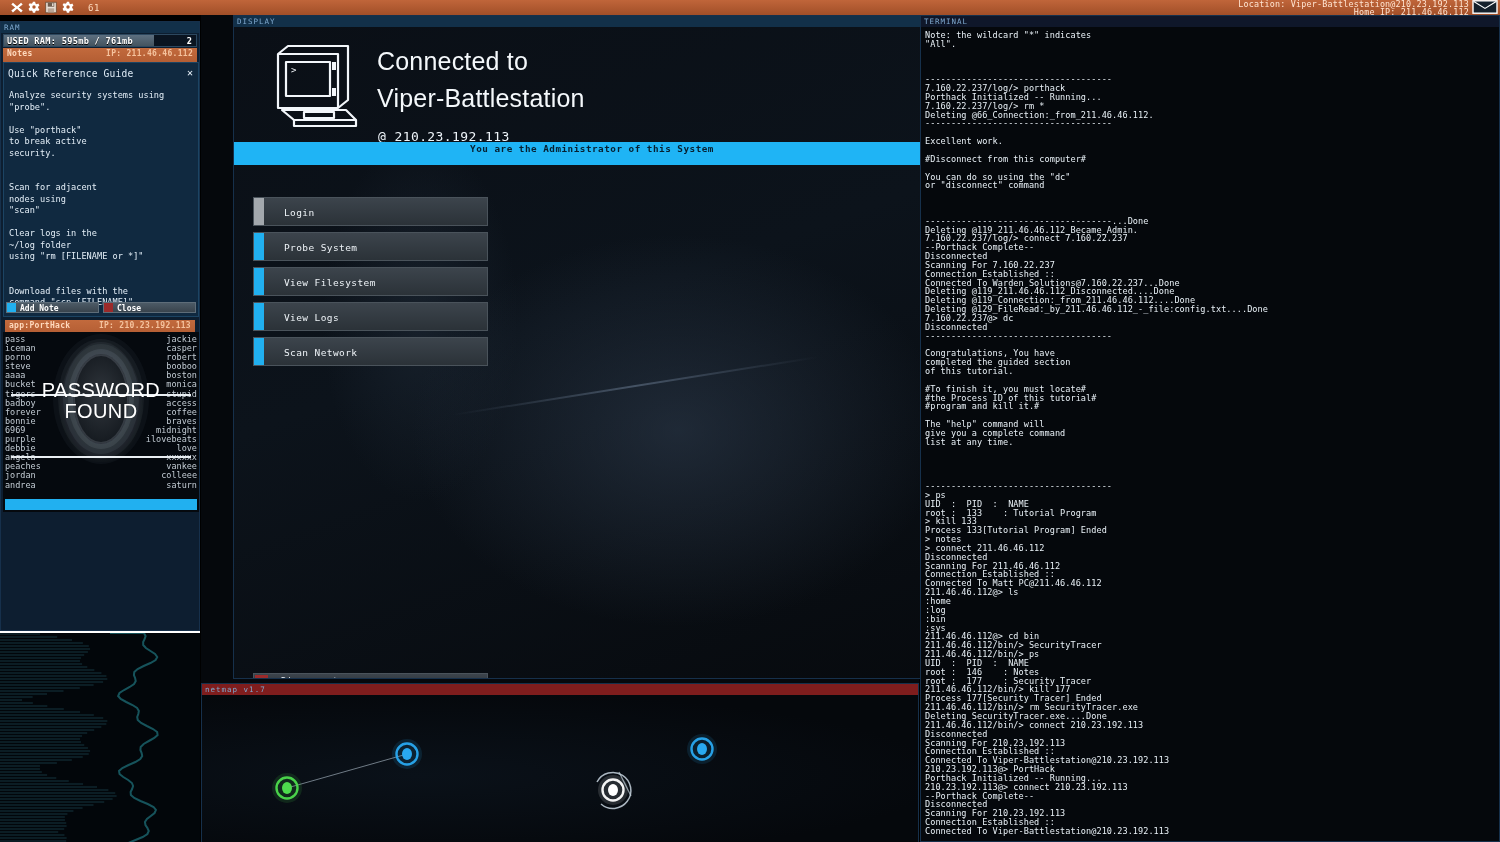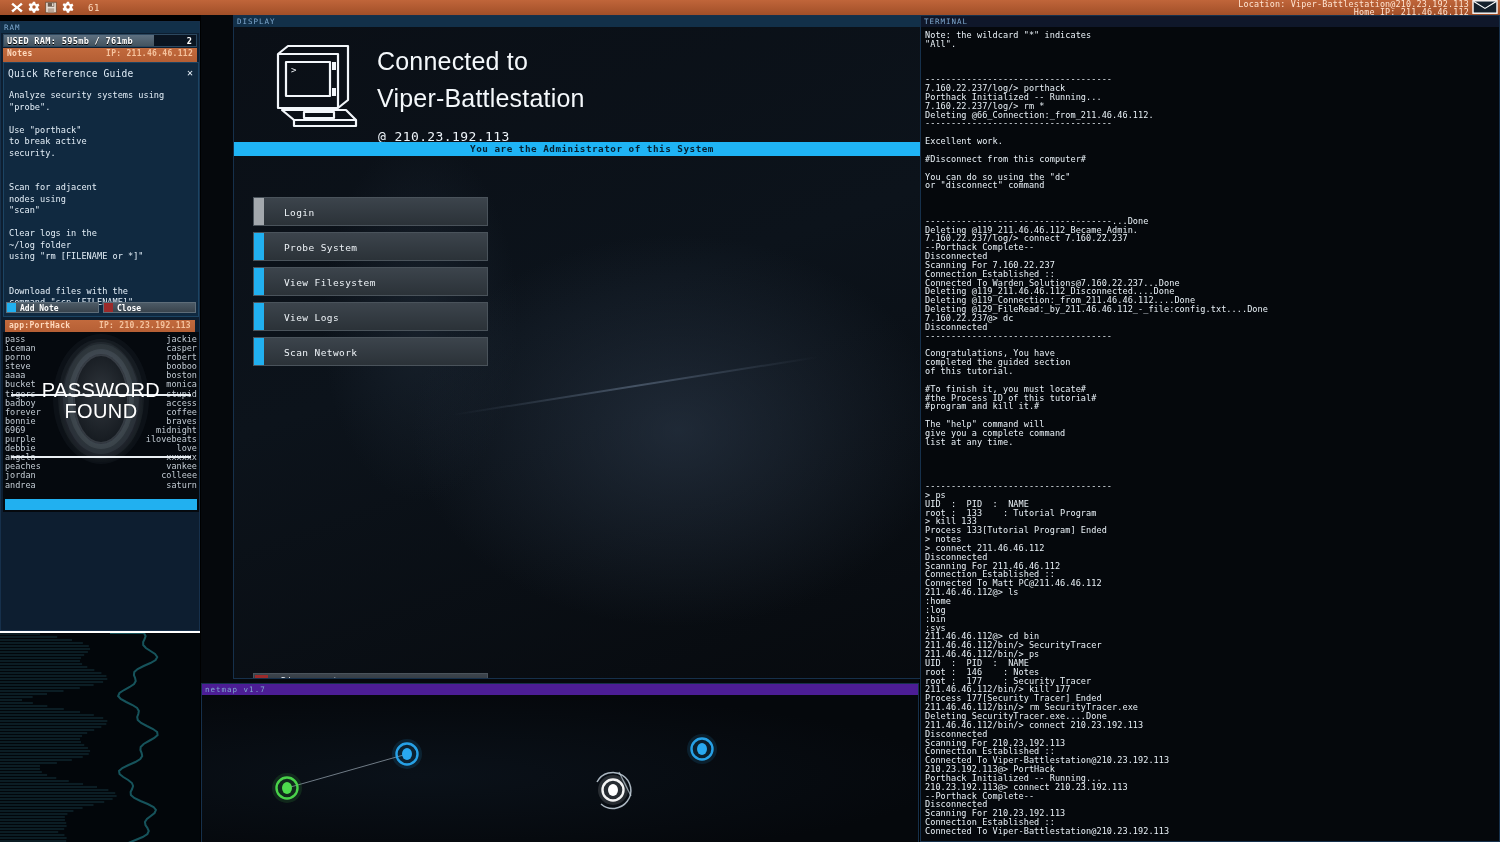--- a/index.html
+++ b/index.html
@@ -106,40 +106,40 @@
     background:linear-gradient(90deg, rgba(120,140,165,0), rgba(150,172,200,.35), rgba(120,140,165,0));
     transform:rotate(-9deg);
   }
   #conn-head{ position:relative; height:115px; }
   .pc-ico{ position:absolute; left:30px; top:15px; }
   #conn-t1{ position:absolute; left:143px; top:20px; font-family:"Liberation Sans",sans-serif;
      font-size:25px; color:#f4f8fb; letter-spacing:.2px;}
   #conn-t2{ position:absolute; left:143px; top:57px; font-family:"Liberation Sans",sans-serif;
      font-size:25px; color:#f4f8fb; letter-spacing:.2px;}
   #conn-ip{ position:absolute; left:144px; top:102px; font-size:13px; color:#eef4f9; letter-spacing:.4px;}
-  #admin-bar{ position:absolute; left:0; right:0; top:115px; height:14px; background:#1fb4f5;
+  #admin-bar{ position:absolute; left:0; right:0; top:115px; height:23px; background:#1fb4f5;
      text-align:center; font-size:9.3px; color:#072030; line-height:13px; font-weight:bold; letter-spacing:.5px;}
 
   #menu{ position:absolute; left:19px; top:170px; width:235px; }
   .mbtn{ position:relative; height:29px; margin-bottom:6px;
      background:linear-gradient(#3c444c,#2b3238); border:1px solid #4a535b;
      font-size:9.5px; color:#eef3f7; line-height:29px; padding-left:30px; letter-spacing:.4px; cursor:pointer;}
   .mbtn i{ position:absolute; left:0; top:0; bottom:0; width:10px; background:#21b0f0;}
   .mbtn.inactive i{ background:#a3a8ad; }
 
   #disconnect{
     position:absolute; left:19px; top:646px; width:235px; height:15px;
     background:linear-gradient(#3c444c,#2b3238); border:1px solid #4a535b;
     font-size:9px; color:#eef3f7; line-height:15px; padding-left:27px; letter-spacing:.3px; cursor:pointer;
   }
   #disconnect i{ position:absolute; left:1px; top:1px; bottom:1px; width:13px; background:#9b2a2a;}
 
   #netmap-panel{ position:absolute; left:0; top:668px; width:718px; height:174px;
      background:#070b10; border:1px solid #16304b;}
-  #netmap-head{ height:11px; background:#4c1d95; font-size:7.5px; color:#7fa9cf;
+  #netmap-head{ height:11px; background:#7f1d1d; font-size:7.5px; color:#7fa9cf;
      letter-spacing:1px; padding-left:3px; line-height:11px;}
   #netmap-body{ position:absolute; left:0; right:0; top:11px; bottom:0;
      background:radial-gradient(ellipse at 30% 50%, #0a1119, #05080c 75%); overflow:hidden;}
 
   
   #termcol{ position:absolute; left:920px; top:15px; width:580px; height:827px;
      background:#05080c; border:1px solid #16304b;}
   #term-head{ height:11px; background:#0f172a; font-size:7.5px; color:#7fa9cf;
      letter-spacing:1px; padding-left:3px; line-height:11px;}
   #term-body{

